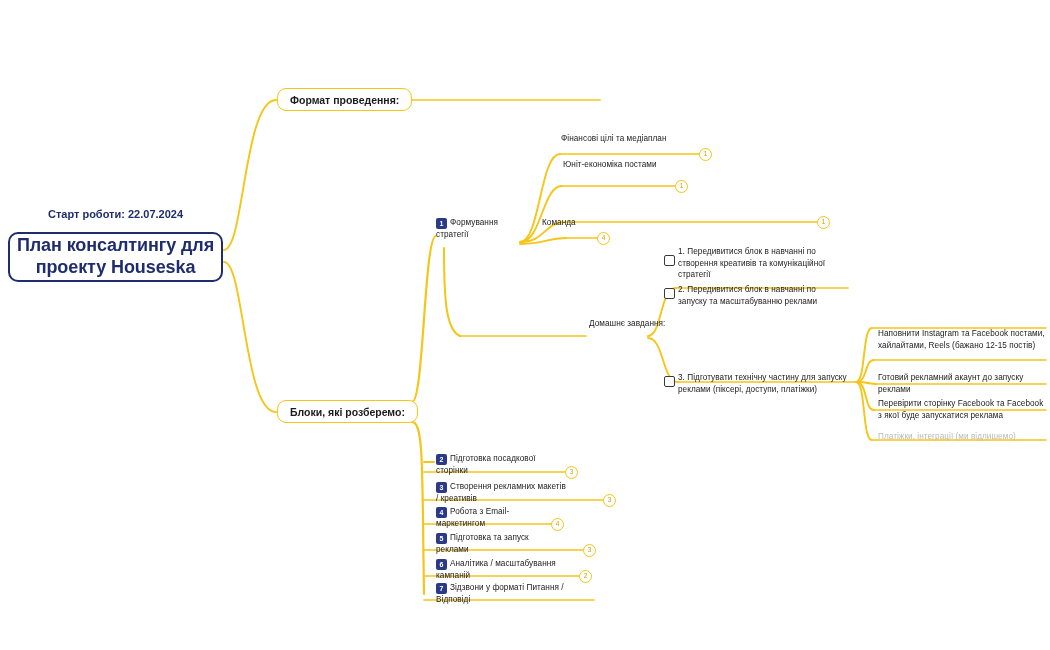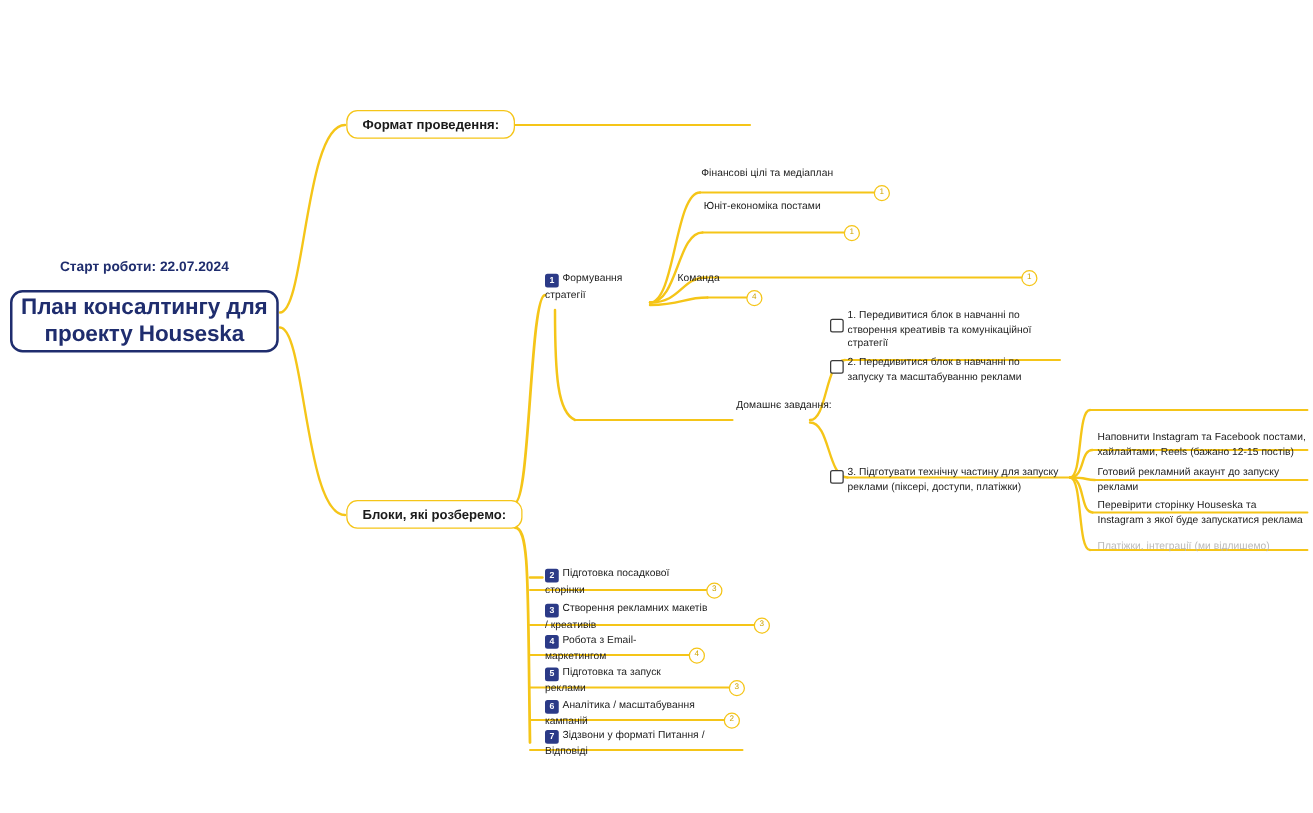--- a/index.html
+++ b/index.html
@@ -225,23 +225,23 @@
 
   <div class="cbox" style="left:664px; top:255px;"></div>
   <div class="leaf" style="left:678px; top:246px; width:150px;">1. Передивитися блок в навчанні по створення креативів та комунікаційної стратегії</div>
 
   <div class="cbox" style="left:664px; top:288px;"></div>
   <div class="leaf" style="left:678px; top:284px; width:166px;">2. Передивитися блок в навчанні по запуску та масштабуванню реклами</div>
 
   <div class="cbox" style="left:664px; top:376px;"></div>
   <div class="leaf" style="left:678px; top:372px; width:172px;">3. Підготувати технічну частину для запуску реклами (піксері, доступи, платіжки)</div>
 
-  <div class="leaf" style="left:878px; top:344px; width:168px;">Наповнити Instagram та Facebook постами, хайлайтами, Reels (бажано 12-15 постів)</div>
+  <div class="leaf" style="left:878px; top:328px; width:168px;">Наповнити Instagram та Facebook постами, хайлайтами, Reels (бажано 12-15 постів)</div>
   <div class="leaf" style="left:878px; top:372px; width:158px;">Готовий рекламний акаунт до запуску реклами</div>
-  <div class="leaf" style="left:878px; top:398px; width:166px;">Перевірити сторінку Houseska та Instagram з якої буде запускатися реклама</div>
+  <div class="leaf" style="left:878px; top:398px; width:166px;">Перевірити сторінку Facebook та Facebook з якої буде запускатися реклама</div>
   <div class="leaf muted" style="left:878px; top:431px; width:166px;">Платіжки, інтеграції (ми відлишемо)</div>
 
   <div class="leaf" style="left:436px; top:453px; width:116px;">
     <span class="badge">2</span><span>Підготовка посадкової сторінки</span>
   </div>
   <div class="count" style="left:565px; top:466px;">3</div>
 
   <div class="leaf" style="left:436px; top:481px; width:130px;">
     <span class="badge">3</span><span>Створення рекламних макетів / креативів</span>
   </div>

